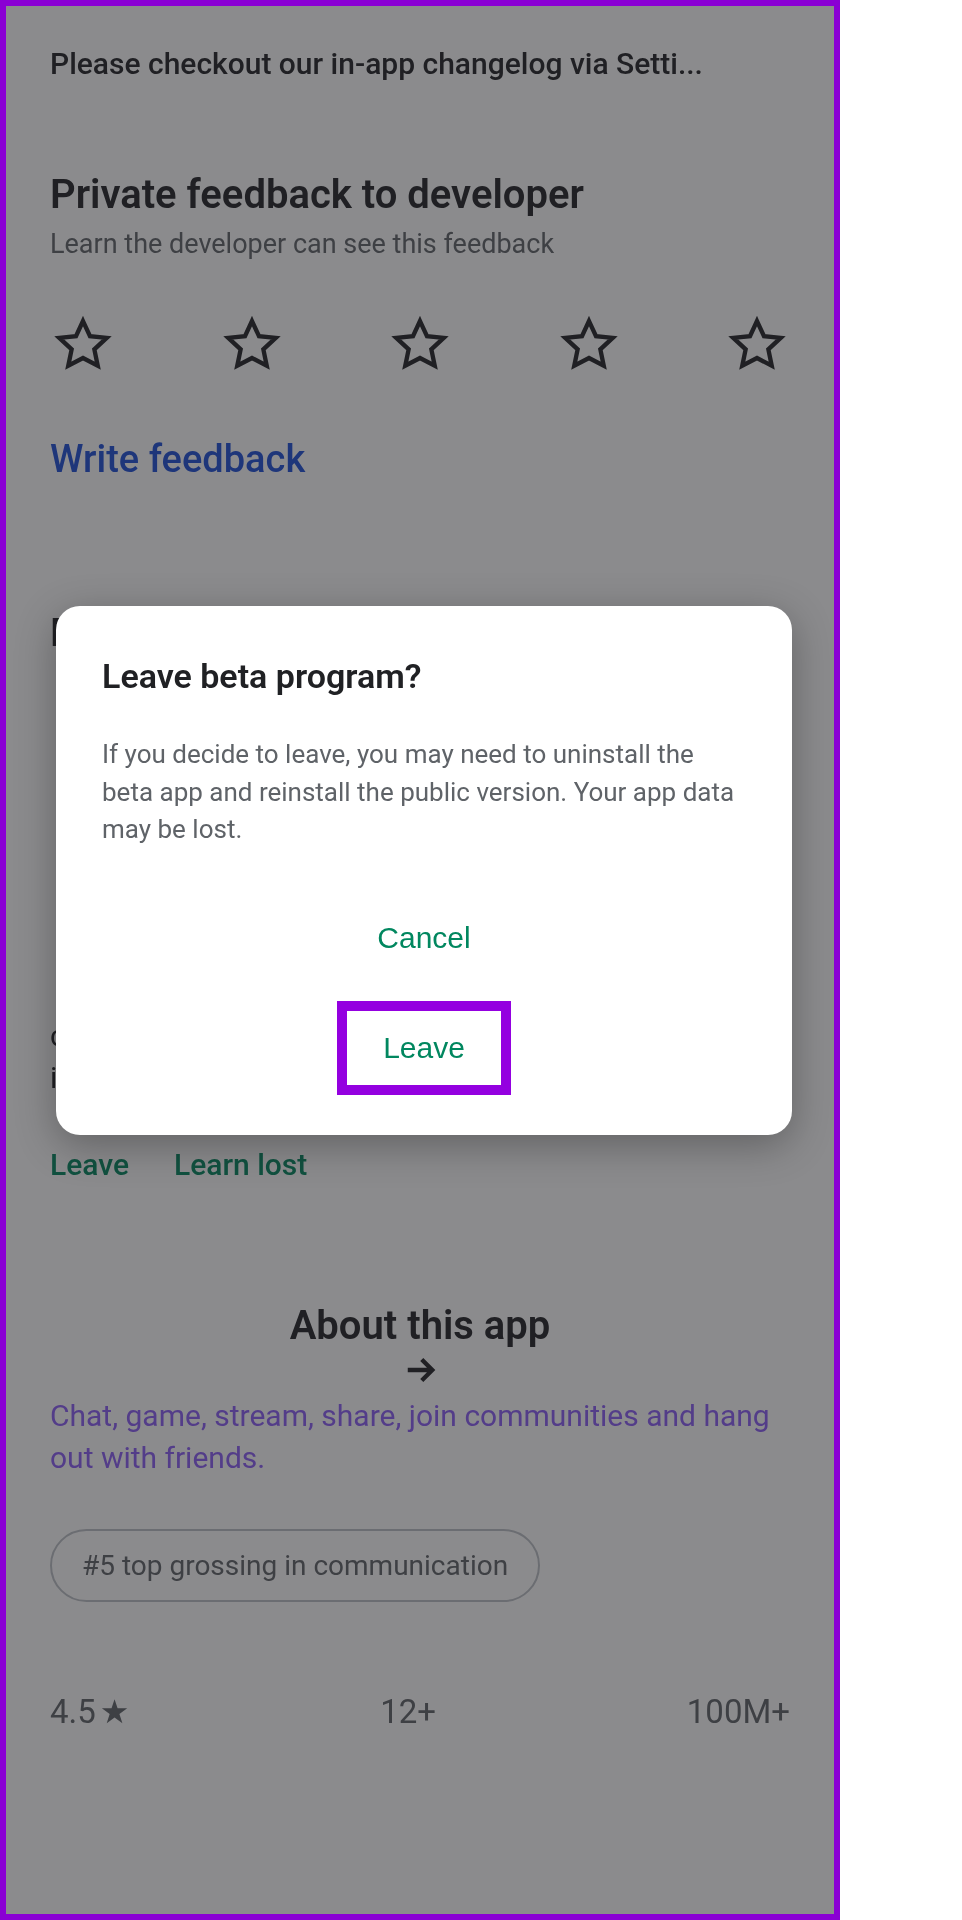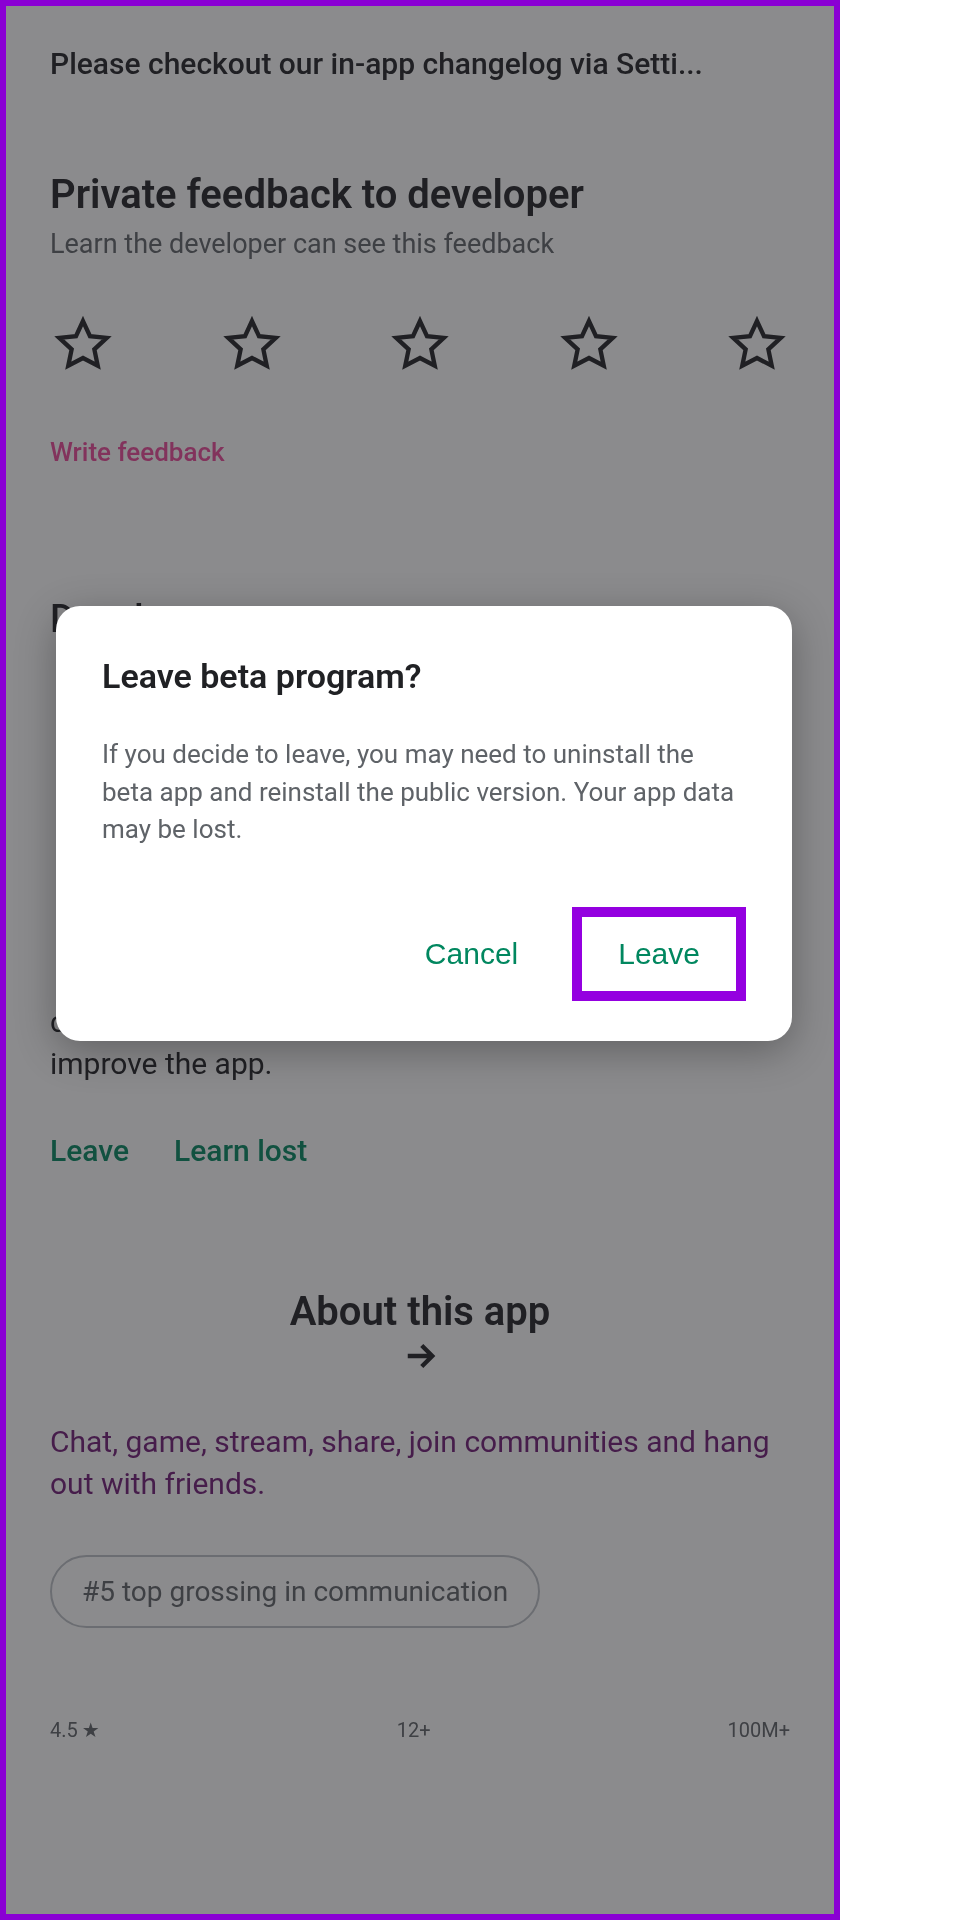--- a/index.html
+++ b/index.html
@@ -4,41 +4,41 @@
 <style>
   * { box-sizing: border-box; margin: 0; padding: 0; }
   html, body { width: 962px; height: 1920px; font-family: Roboto, "Segoe UI", Arial, sans-serif; background: #fff; overflow: hidden; }
   .viewport { position: relative; width: 840px; height: 1920px; border: 6px solid #8a00d4; }
   .page { position: absolute; inset: 0; padding: 0 44px; color: #202124; }
   .truncated { font-size: 30px; font-weight: 500; color: #202124; margin-top: 40px; white-space: nowrap; overflow: hidden; text-overflow: ellipsis; }
   .section-title { font-size: 40px; font-weight: 600; margin-top: 90px; }
   .section-sub { font-size: 27px; color: #5f6368; margin-top: 10px; }
   .stars { display: flex; justify-content: space-between; margin-top: 55px; padding: 0 4px; }
   .star svg { width: 58px; height: 58px; }
-  .link-green { color: #ec4899; font-size: 26px; font-weight: 500; margin-top: 60px; }
+  .link-green { color: #1d4ed8; font-size: 38px; font-weight: 500; margin-top: 60px; }
   .dev-contact { display: flex; justify-content: space-between; align-items: center; margin-top: 130px; }
   .dev-contact-title { font-size: 38px; font-weight: 500; }
   .chevron svg { width: 34px; height: 34px; }
   .beta-section { margin-top: 360px; }
   .beta-text { font-size: 30px; line-height: 1.4; color: #202124; }
   .beta-links { margin-top: 48px; display: flex; gap: 45px; }
   .beta-links span { color: #01875f; font-size: 30px; font-weight: 500; }
   .about-row { display: flex; justify-content: space-between; align-items: center; margin-top: 120px; flex-direction: column; }
   .about-title { font-size: 40px; font-weight: 600; }
   .arrow svg { width: 42px; height: 42px; }
-  .about-desc { font-size: 30px; color: #701a75; margin-top: 40px; line-height: 1.4; }
+  .about-desc { font-size: 30px; color: #8b5cf6; line-height: 1.4; }
   .chip { display: inline-block; border: 2px solid #bdc1c6; border-radius: 40px; padding: 18px 30px; font-size: 28px; color: #5f6368; margin-top: 50px; }
-  .stats-row { display: flex; justify-content: space-between; margin-top: 90px; font-size: 20px; color: #5f6368; }
+  .stats-row { display: flex; justify-content: space-between; margin-top: 90px; font-size: 33px; color: #5f6368; }
   .stats-row span { display: flex; align-items: center; gap: 4px; }
 
   .scrim { position: absolute; inset: 0; background: rgba(32,33,36,0.52); }
   .dialog { position: absolute; left: 50px; right: 42px; top: 600px; background: #fff; border-radius: 24px; padding: 50px 46px 40px 46px; box-shadow: 0 10px 40px rgba(0,0,0,0.3); }
   .dialog-title { font-size: 34px; font-weight: 600; color: #202124; }
   .dialog-body { font-size: 26px; line-height: 1.45; color: #5f6368; margin-top: 40px; }
-  .dialog-actions { display: flex; justify-content: flex-end; gap: 32px; margin-top: 58px; align-items: center; }
+  .dialog-actions { display: flex; justify-content: flex-end; gap: 32px; margin-top: 58px; align-items: center; flex-direction: column; }
   .dialog-btn { font-size: 30px; font-weight: 500; color: #01875f; padding: 14px 22px; background: transparent; border: none; cursor: pointer; }
   .highlight-box { border: 10px solid #9400e0; padding: 6px 14px; }
 </style>
 </head>
 <body>
 
 <div class="viewport">
 
   <div class="page">
     <div class="truncated">Please checkout our in-app changelog via Setti...</div>

